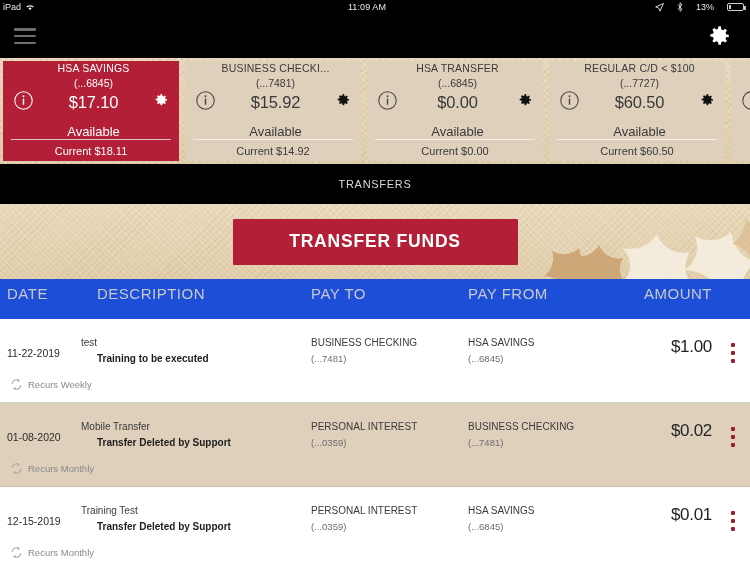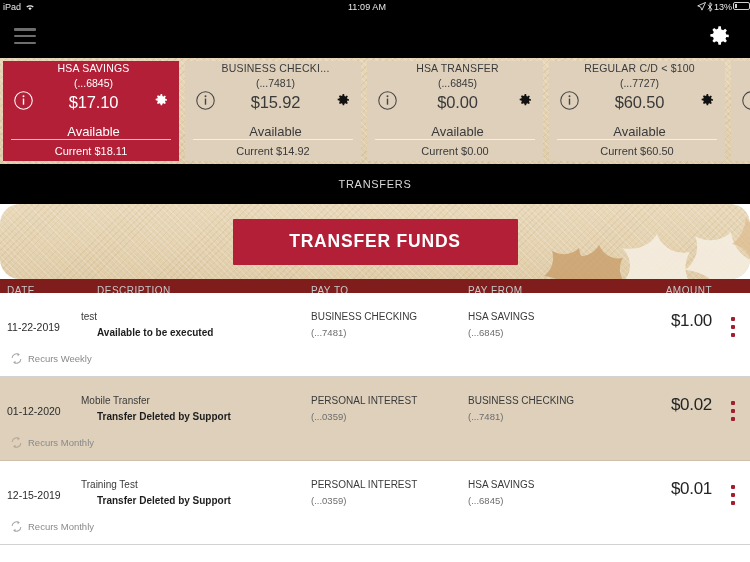--- a/index.html
+++ b/index.html
@@ -15,21 +15,21 @@
   .statusbar {
     height:14px; background:#000; color:#e8e8e8;
     display:flex; align-items:center; font-size:9px; position:relative;
   }
   .sb-left { display:flex; align-items:center; gap:4px; padding-left:3px; }
   .sb-center {
     position:absolute; left:0; right:16px; text-align:center; font-size:9px;
     letter-spacing:.1px;
   }
   .sb-right {
-    margin-left:auto; display:flex; align-items:flex-start; gap:1px; 
+    margin-left:auto; display:flex; align-items:center; gap:13px; padding-right:6px;
     position:relative; z-index:2;
   }
   .wifi-ico svg, .loc-ico svg, .bt-ico svg { display:block; }
   .batt {
     width:17px; height:8px; border:1px solid #cfcfcf; border-radius:2px;
     position:relative; display:inline-block;
   }
   .batt:after {
     content:""; position:absolute; right:-3px; top:2px; width:2px; height:4px;
     background:#cfcfcf; border-radius:0 1px 1px 0;
@@ -93,34 +93,34 @@
   }
 
   
   .banner {
     height:75px; position:relative; overflow:hidden;
     background:#e6d4b3;
     background-image:
       repeating-linear-gradient(45deg, rgba(255,255,255,.18) 0 1px, rgba(0,0,0,0) 1px 4px),
       repeating-linear-gradient(-45deg, rgba(160,125,80,.10) 0 1px, rgba(0,0,0,0) 1px 5px),
       linear-gradient(180deg,#e9d9ba,#e0cca8);
-    display:flex; align-items:center; justify-content:center;border-radius:20px;
+    display:flex; align-items:center; justify-content:center;
   }
   .leaves { position:absolute; right:-10px; top:-4px; width:300px; height:95px; opacity:.95; }
   .transfer-btn {
     position:relative; z-index:2;
     background:#b31f36; color:#fff; border:none;
     width:285px; height:46px; font-size:17.5px; font-weight:bold;
     letter-spacing:.8px; cursor:pointer; border-radius:1px;
     font-family:"Liberation Sans", sans-serif;
   }
 
   
   .thead {
-    height:14px; background:#7f1d1d; color:#c9c9c9; font-size:10px;
+    height:40px; background:#1d4ed8; color:#c9c9c9; font-size:15px;
     letter-spacing:.5px; position:relative;
   }
   .thead span { position:absolute; top:6px; }
   .c-date   { left:7px; }
   .c-desc   { left:97px; }
   .c-to     { left:311px; }
   .c-from   { left:468px; }
   .c-amt    { right:38px; }
 
   .rows { position:relative; }
@@ -341,21 +341,21 @@
     <span class="c-from">PAY FROM</span>
     <span class="c-amt">AMOUNT</span>
   </div>
 
   <div class="rows">
 
     <div class="row">
       <div class="row-main">
         <span class="r-date">11-22-2019</span>
         <span class="r-desc1">test</span>
-        <span class="r-desc2">Available to be executed</span>
+        <span class="r-desc2">Training to be executed</span>
         <span class="r-to1">BUSINESS CHECKING</span>
         <span class="r-to2">(...7481)</span>
         <span class="r-from1">HSA SAVINGS</span>
         <span class="r-from2">(...6845)</span>
         <span class="r-amt">$1.00</span>
         <span class="kebab">
             <i></i>
             <i></i>
             <i></i>
           </span>
@@ -369,21 +369,21 @@
             <path d="M10 22l-4-3 4-3" fill="#a8a8a8"></path>
           </svg>
         </span>
         <span>Recurs Weekly</span>
       </div>
       <div class="row-sep"></div>
     </div>
 
     <div class="row alt">
       <div class="row-main">
-        <span class="r-date">01-12-2020</span>
+        <span class="r-date">01-08-2020</span>
         <span class="r-desc1">Mobile Transfer</span>
         <span class="r-desc2">Transfer Deleted by Support</span>
         <span class="r-to1">PERSONAL INTEREST</span>
         <span class="r-to2">(...0359)</span>
         <span class="r-from1">BUSINESS CHECKING</span>
         <span class="r-from2">(...7481)</span>
         <span class="r-amt">$0.02</span>
         <span class="kebab">
             <i></i>
             <i></i>

